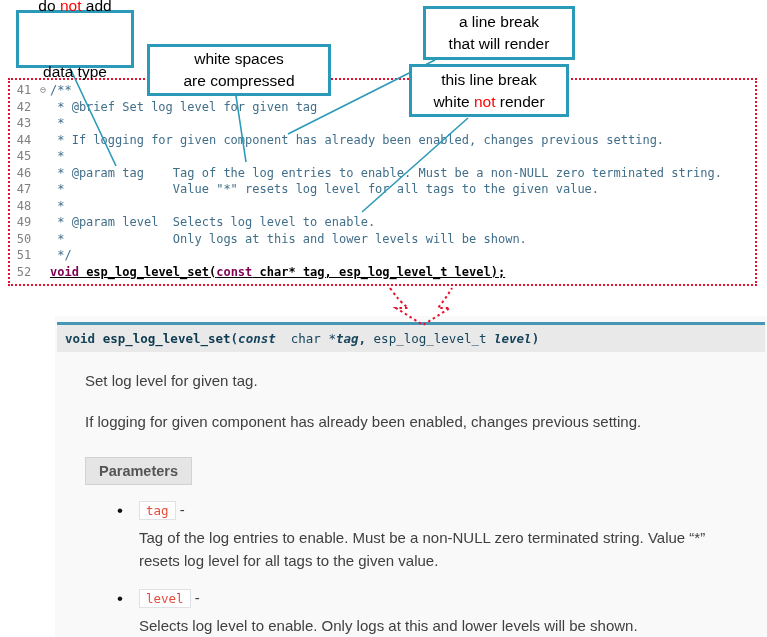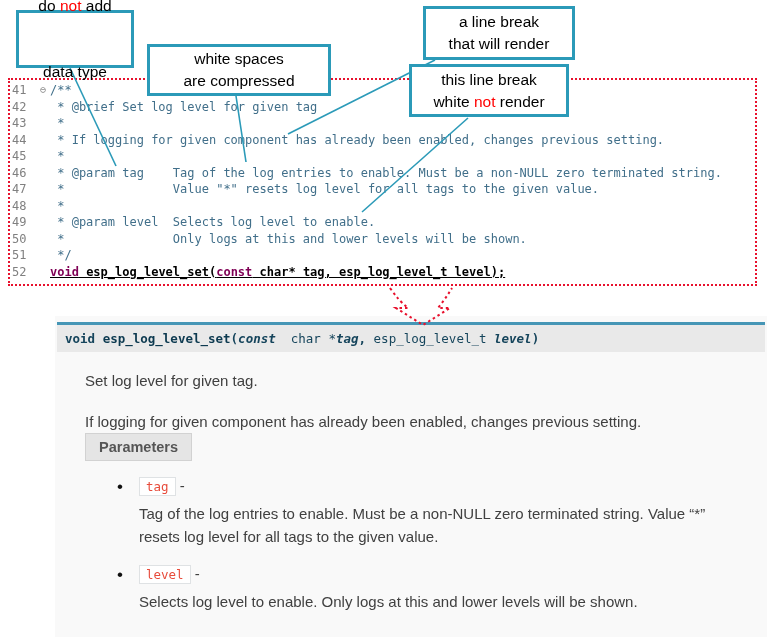--- a/index.html
+++ b/index.html
@@ -8,21 +8,21 @@
   .canvas { position:relative; width:767px; height:637px; background:#fff; overflow:hidden; }
 
   
   .dotted-frame { position:absolute; left:8px; top:78px; width:749px; height:208px;
     border:2px dotted #e8112d; z-index:1; }
 
   
   .code-block { position:absolute; left:12px; top:82px; z-index:2;
     font-family:"DejaVu Sans Mono", monospace; font-size:12px; line-height:16.5px; }
   .code-row { display:flex; }
-  .ln { width:24px; text-align:left; color:#808080; flex:0 0 auto; white-space:pre; }
+  .ln { width:24px; text-align:center; color:#808080; flex:0 0 auto; white-space:pre; }
   .fold { width:14px; color:#8a8a8a; font-size:10px; text-align:center; flex:0 0 auto; }
   .src { font:inherit; white-space:pre; margin:0; color:#416f8a; }
   .src.plain { color:#000; font-weight:bold;text-decoration:underline; }
   .kw { color:#7f0055; font-weight:bold; }
 
   
   .callout { position:absolute; background:#fff; border:3px solid #2b9ab8; z-index:6;
     display:flex; flex-direction:column; justify-content:center; text-align:center;
     font-size:15.5px; color:#000; line-height:1.4; }
   .callout .red { color:#ff0000; }
@@ -33,21 +33,21 @@
   .docs-panel { position:absolute; left:55px; top:316px; width:712px; height:321px;
     background:#f9f9f9; z-index:2; padding:6px 2px 0 2px; }
   .sig-bar { background:#e9e9e9; border-top:3px solid #4696b6; height:30px;
     display:flex; align-items:center; padding-left:8px; white-space:pre;
     font-family:"DejaVu Sans Mono", monospace; font-size:12.5px; color:#16455c; }
   .sig-bar .b { font-weight:bold; }
   .sig-bar .bi { font-weight:bold; font-style:italic; }
   .sig-bar .name { font-weight:bold; color:#0d3a50; }
   .docs-body { padding:0 20px 0 28px; color:#404040; font-size:15px; }
   .docs-body p { margin-top:18px; line-height:1.5; }
-  .params-label { display:inline-block; background:#e5e5e5;
+  .params-label { display:inline-block; margin-top:24px; background:#e5e5e5;
     border:1px solid #d2d2d2; padding:5px 13px; font-weight:bold; color:#555;
     font-size:14.5px; }
   .param-list { list-style:none; margin-top:14px; padding-left:30px; }
   .param-item { position:relative; padding-left:24px; margin-top:16px; }
   .param-item::before { content:"\2022"; position:absolute; left:2px; top:0;
     font-size:17px; color:#111; }
   .inline-code { font-family:"DejaVu Sans Mono", monospace; font-size:12.5px;
     color:#e74c3c; background:#fff; border:1px solid #dfe2e4; padding:1px 6px; }
   .param-desc { margin-top:8px; line-height:1.55; max-width:610px; }
 </style>

